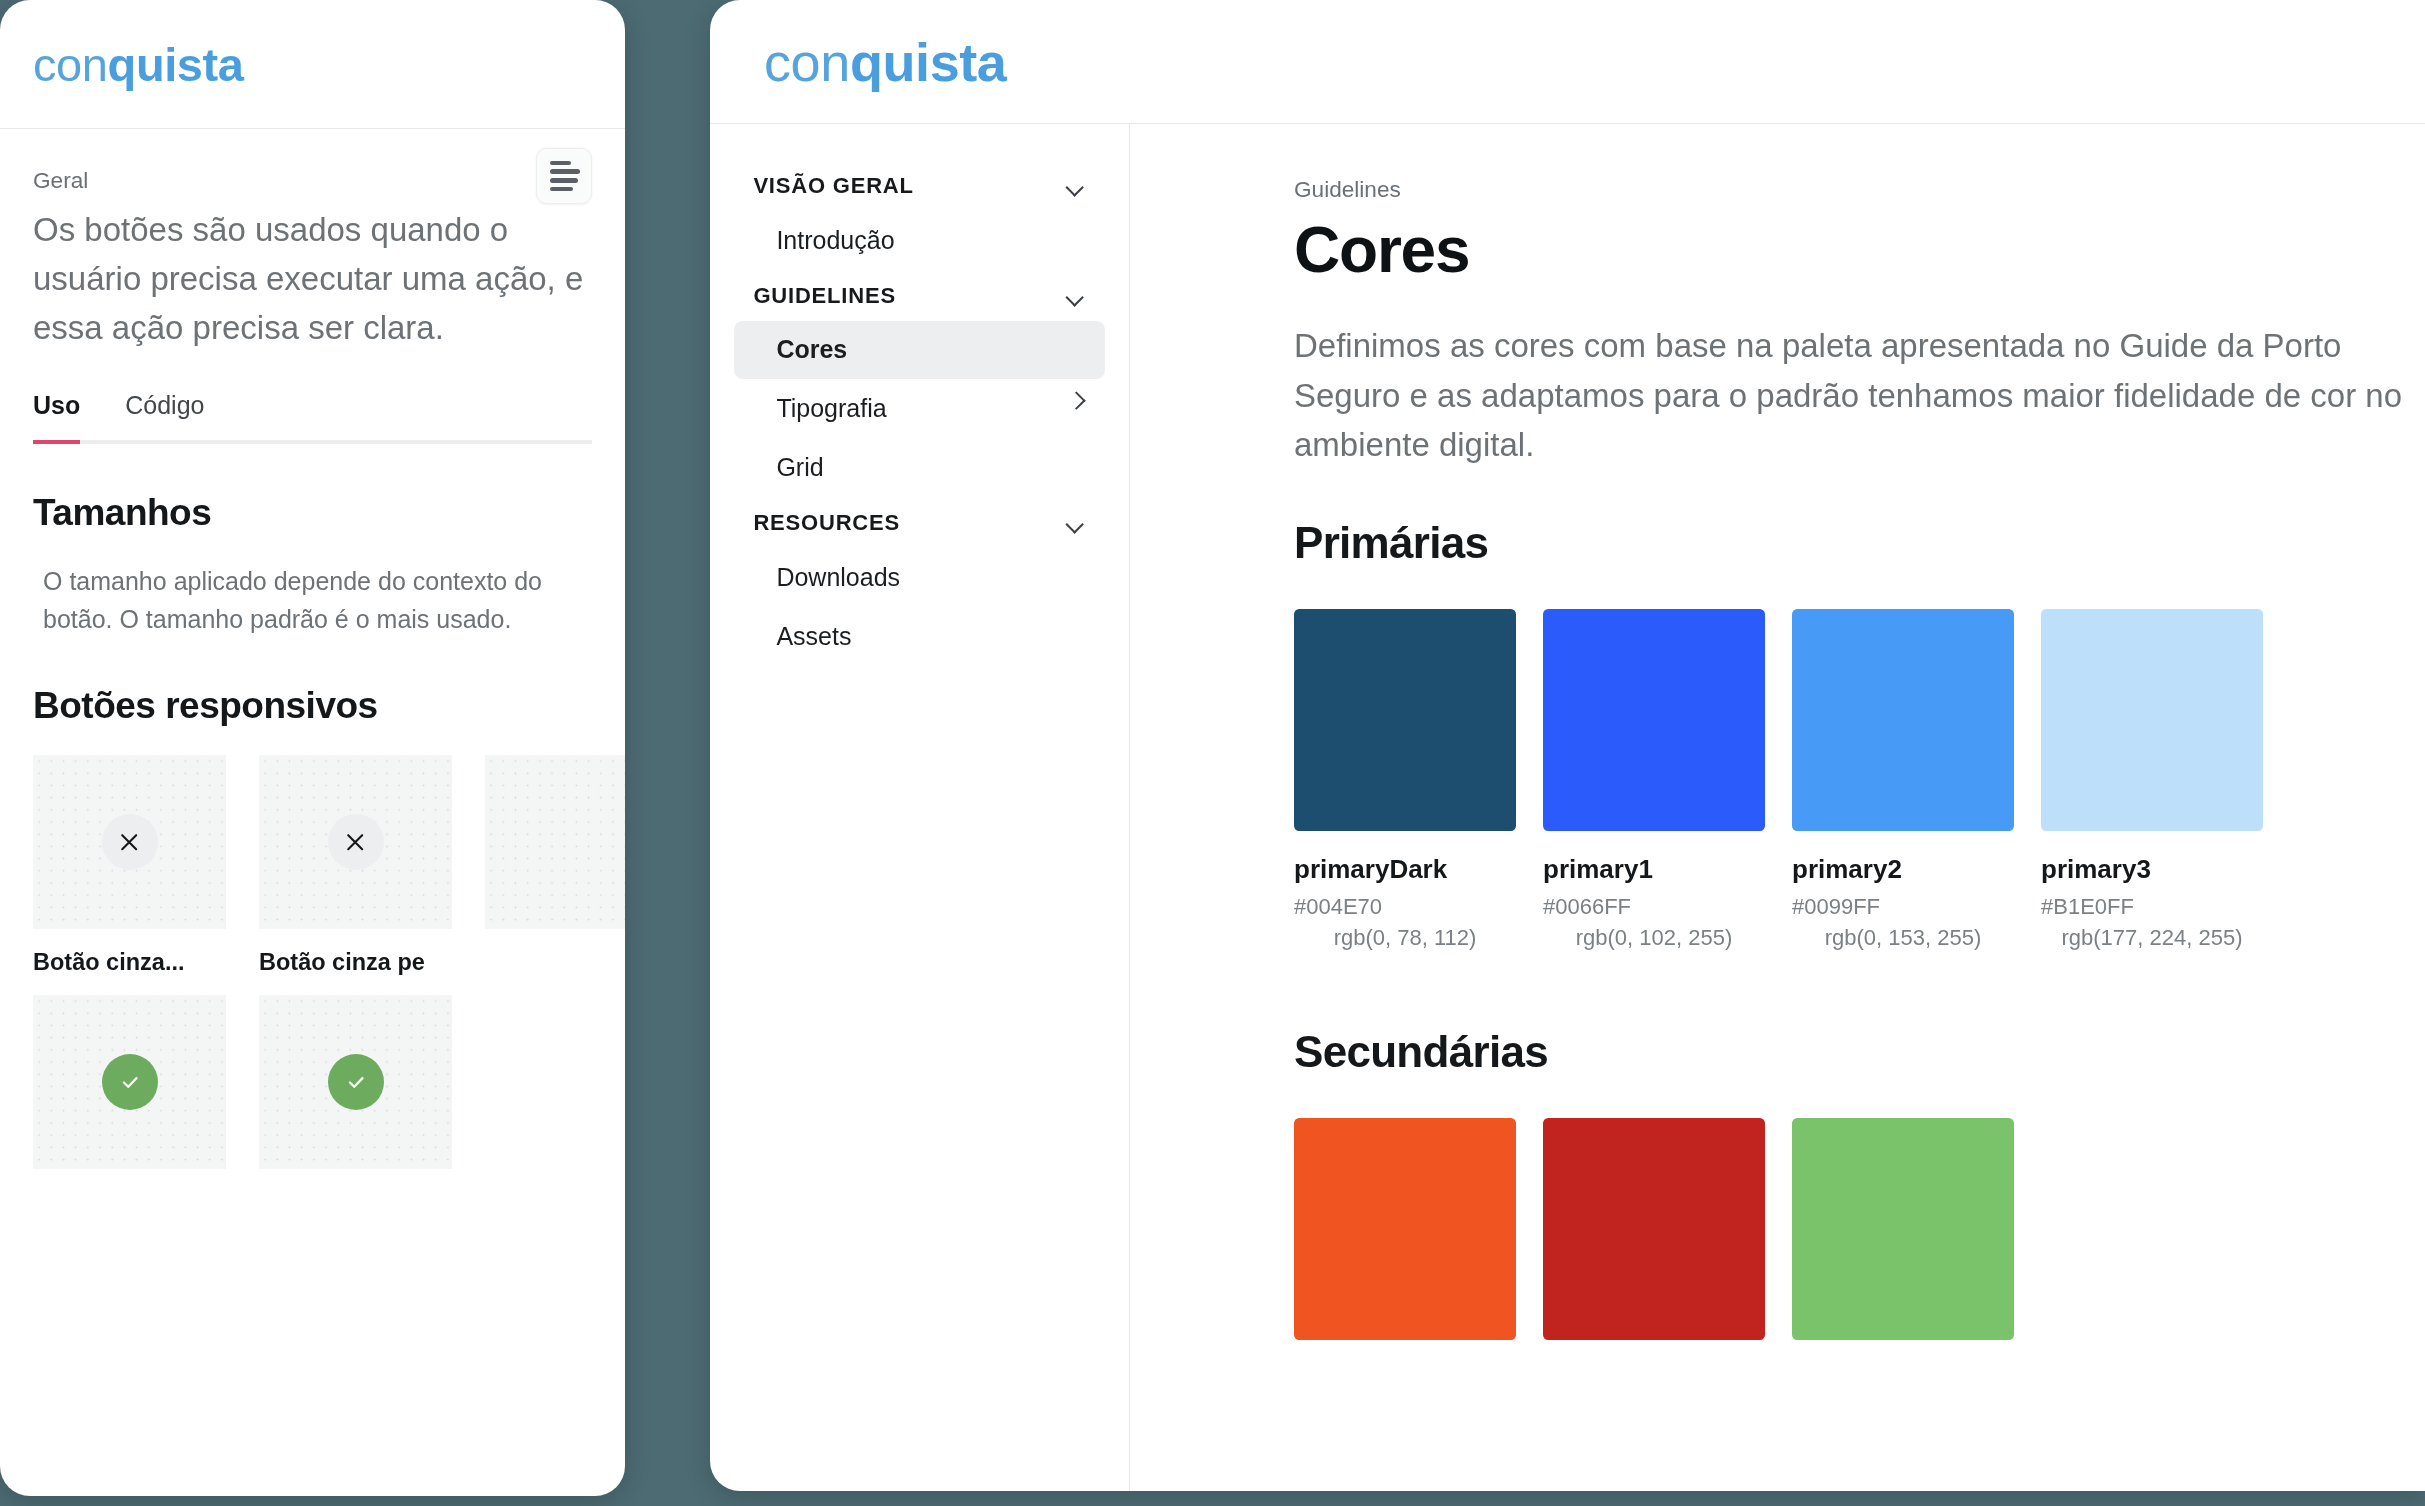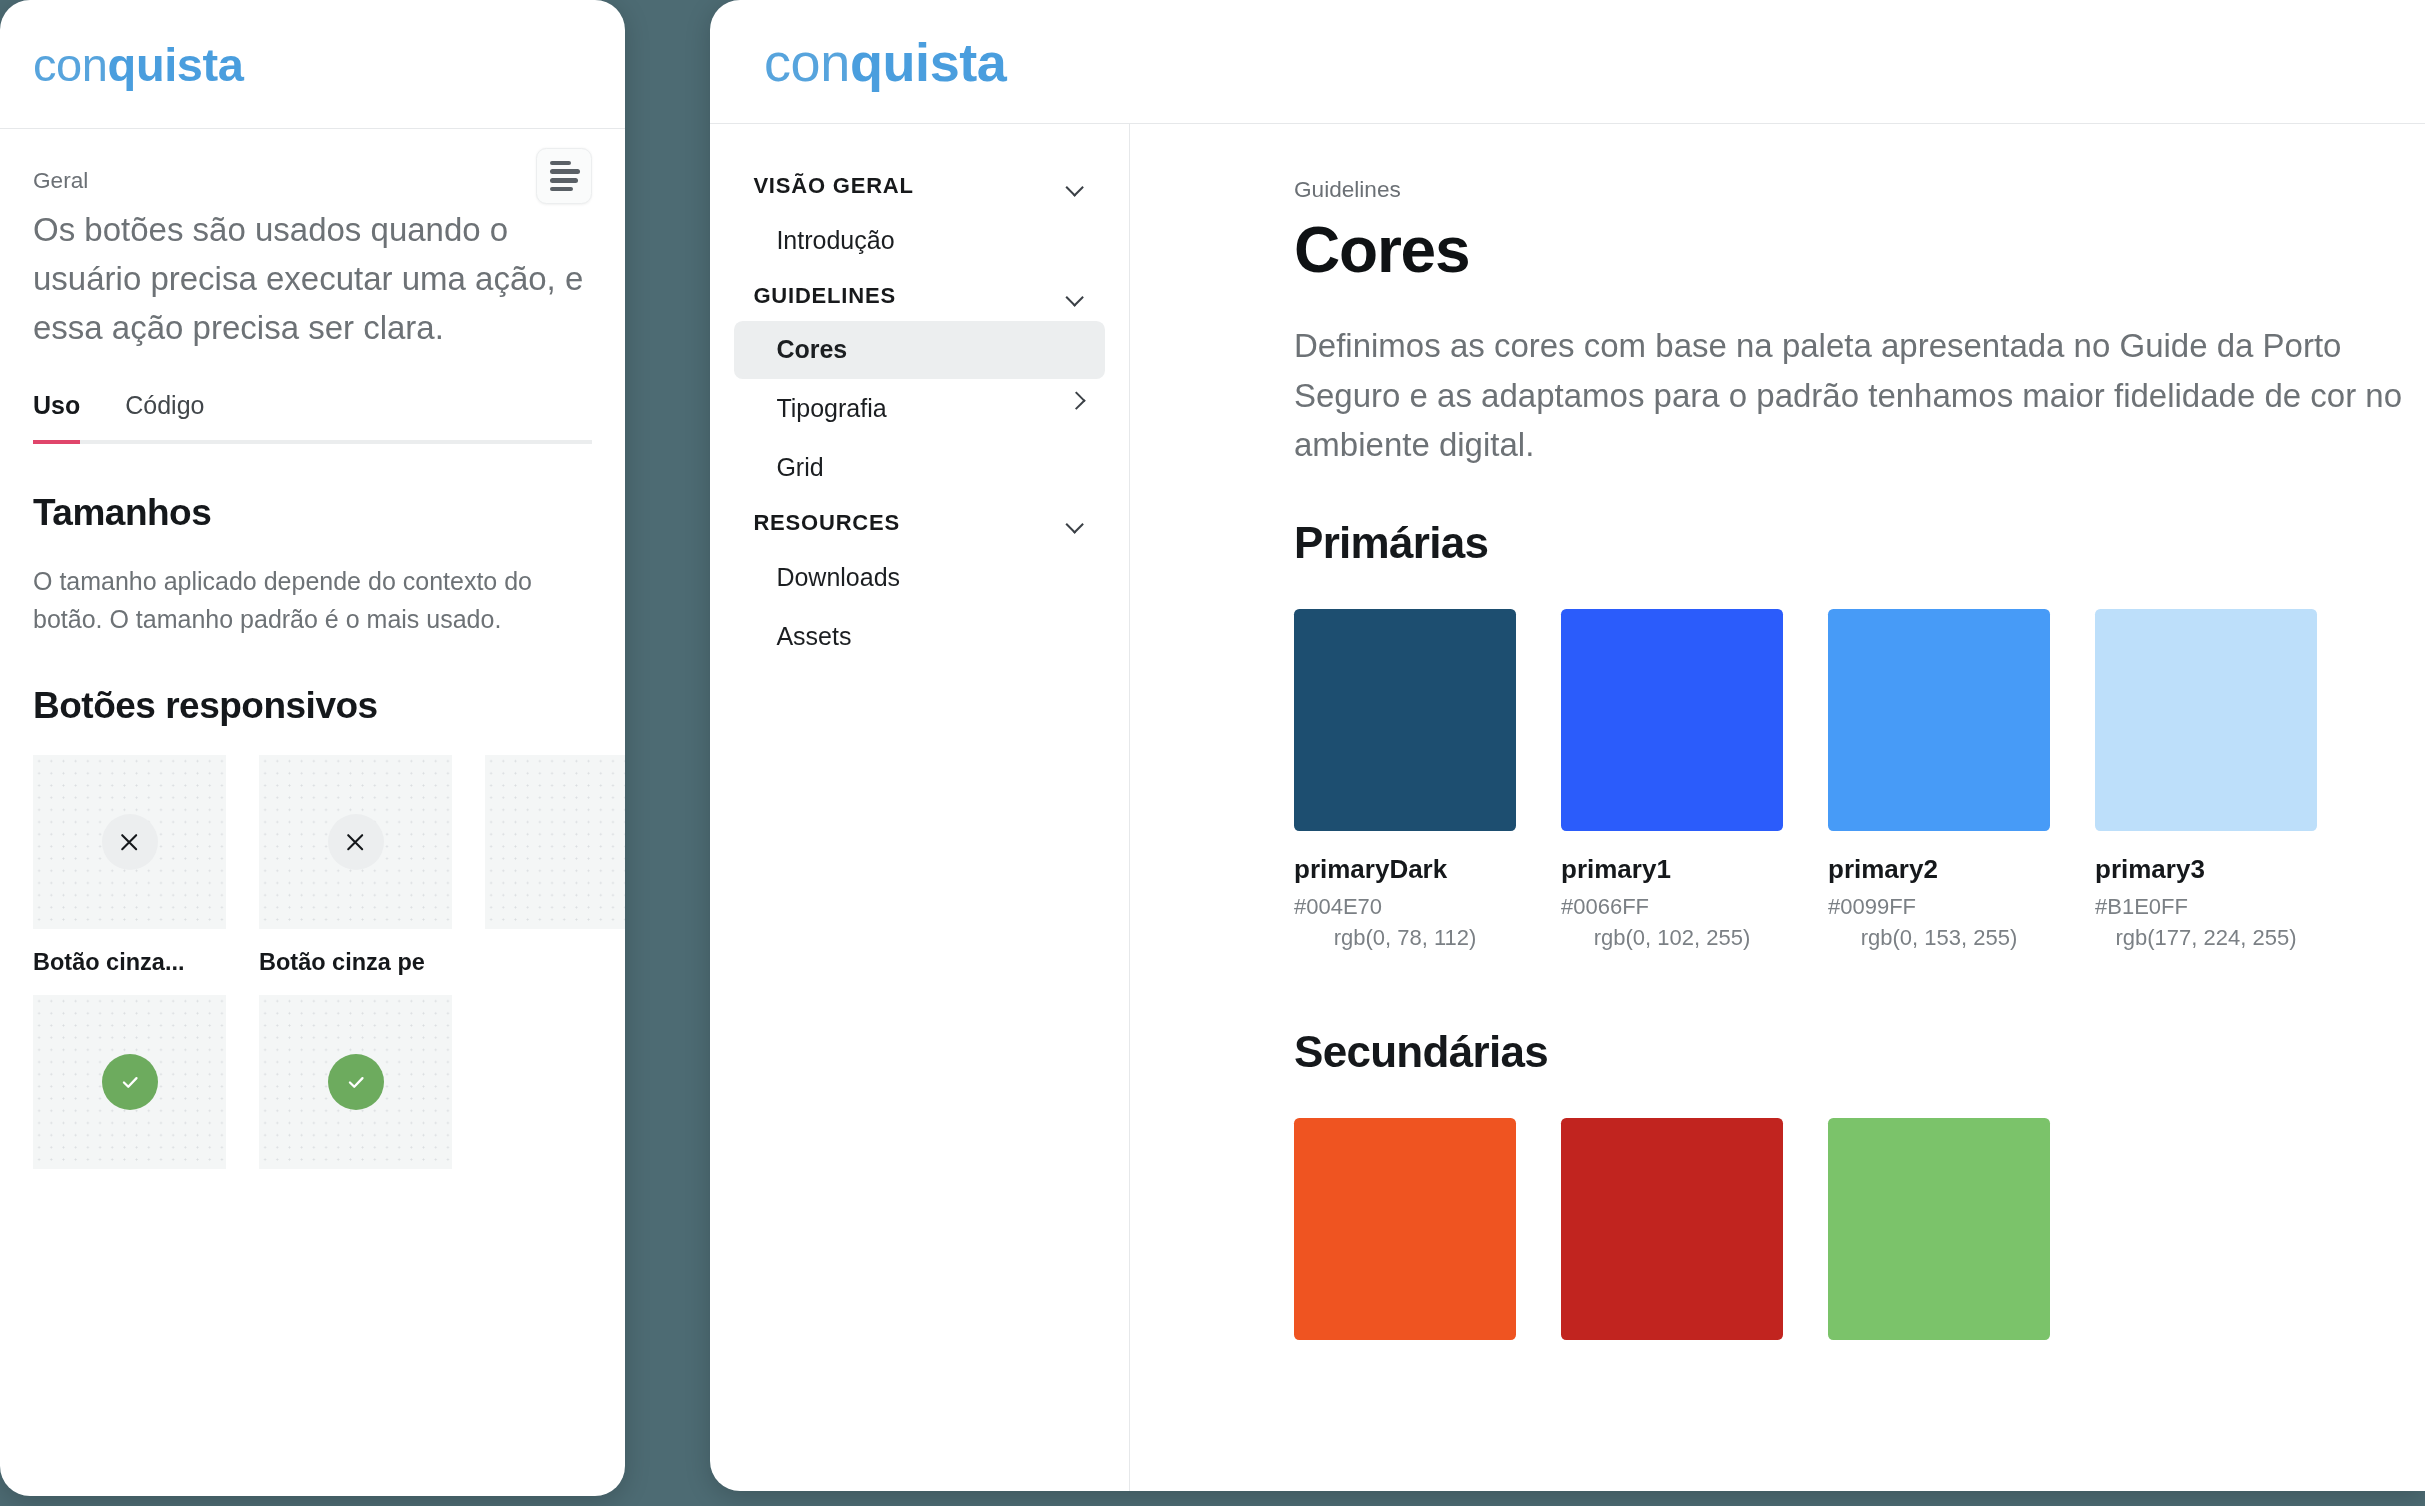--- a/index.html
+++ b/index.html
@@ -139,20 +139,21 @@
     margin-bottom: 28px;
     line-height: 1.1;
   }
 
   .p-mobile {
     font-size: 25px;
     line-height: 1.55;
     color: #6d7276;
     max-width: 566px;
     margin-bottom: 47px;
+    margin-left: 10px;
   }
 
   .grid-cards {
     display: grid;
     grid-template-columns: 193px 193px 193px;
     column-gap: 33px;
     row-gap: 19px;
   }
   .card-cell { width: 193px; }
   .card-thumb {
@@ -286,21 +287,21 @@
     font-size: 44px;
     font-weight: 700;
     color: #15181b;
     letter-spacing: -0.7px;
     line-height: 1.1;
     margin-bottom: 42px;
   }
 
   .swatch-row {
     display: flex;
-    gap: 45px;
+    gap: 27px;
     margin-bottom: 75px;
   }
   .swatch-col { width: 222px; }
   .swatch-chip {
     width: 222px;
     height: 222px;
     border-radius: 5.2px;
   }
   .swatch-name {
     font-size: 26px;

